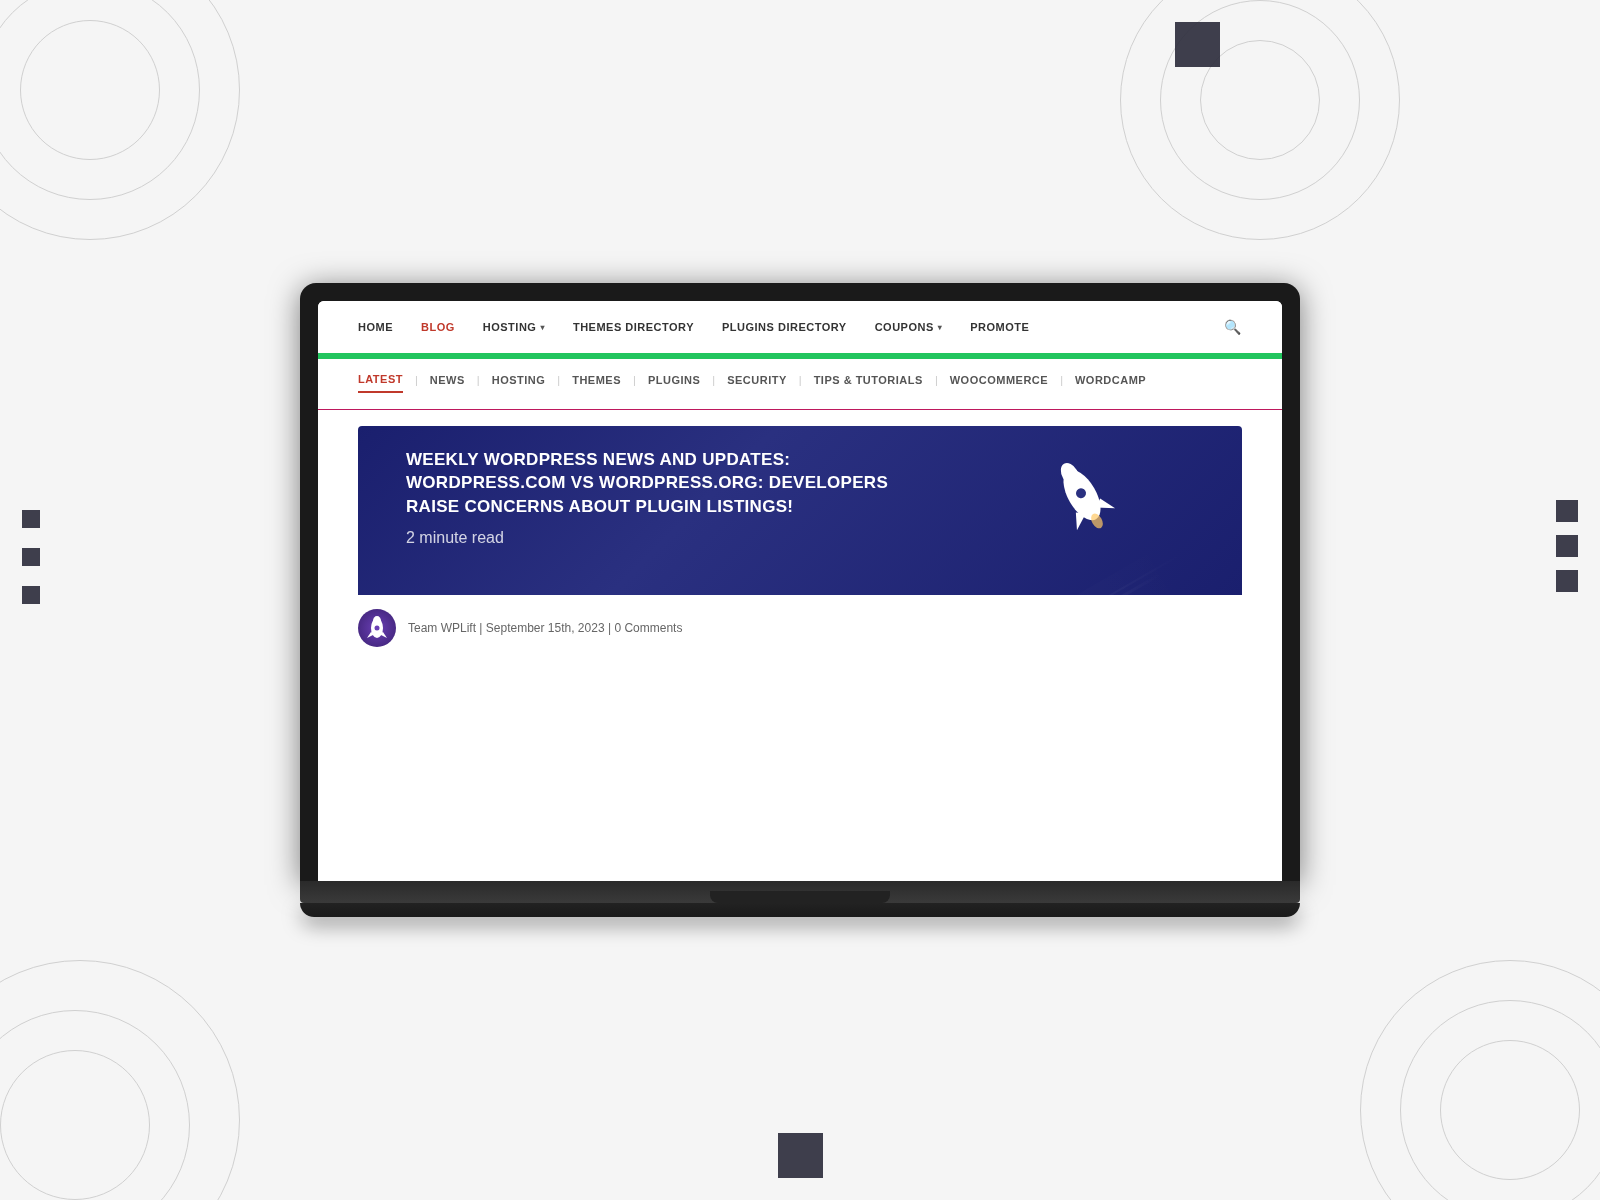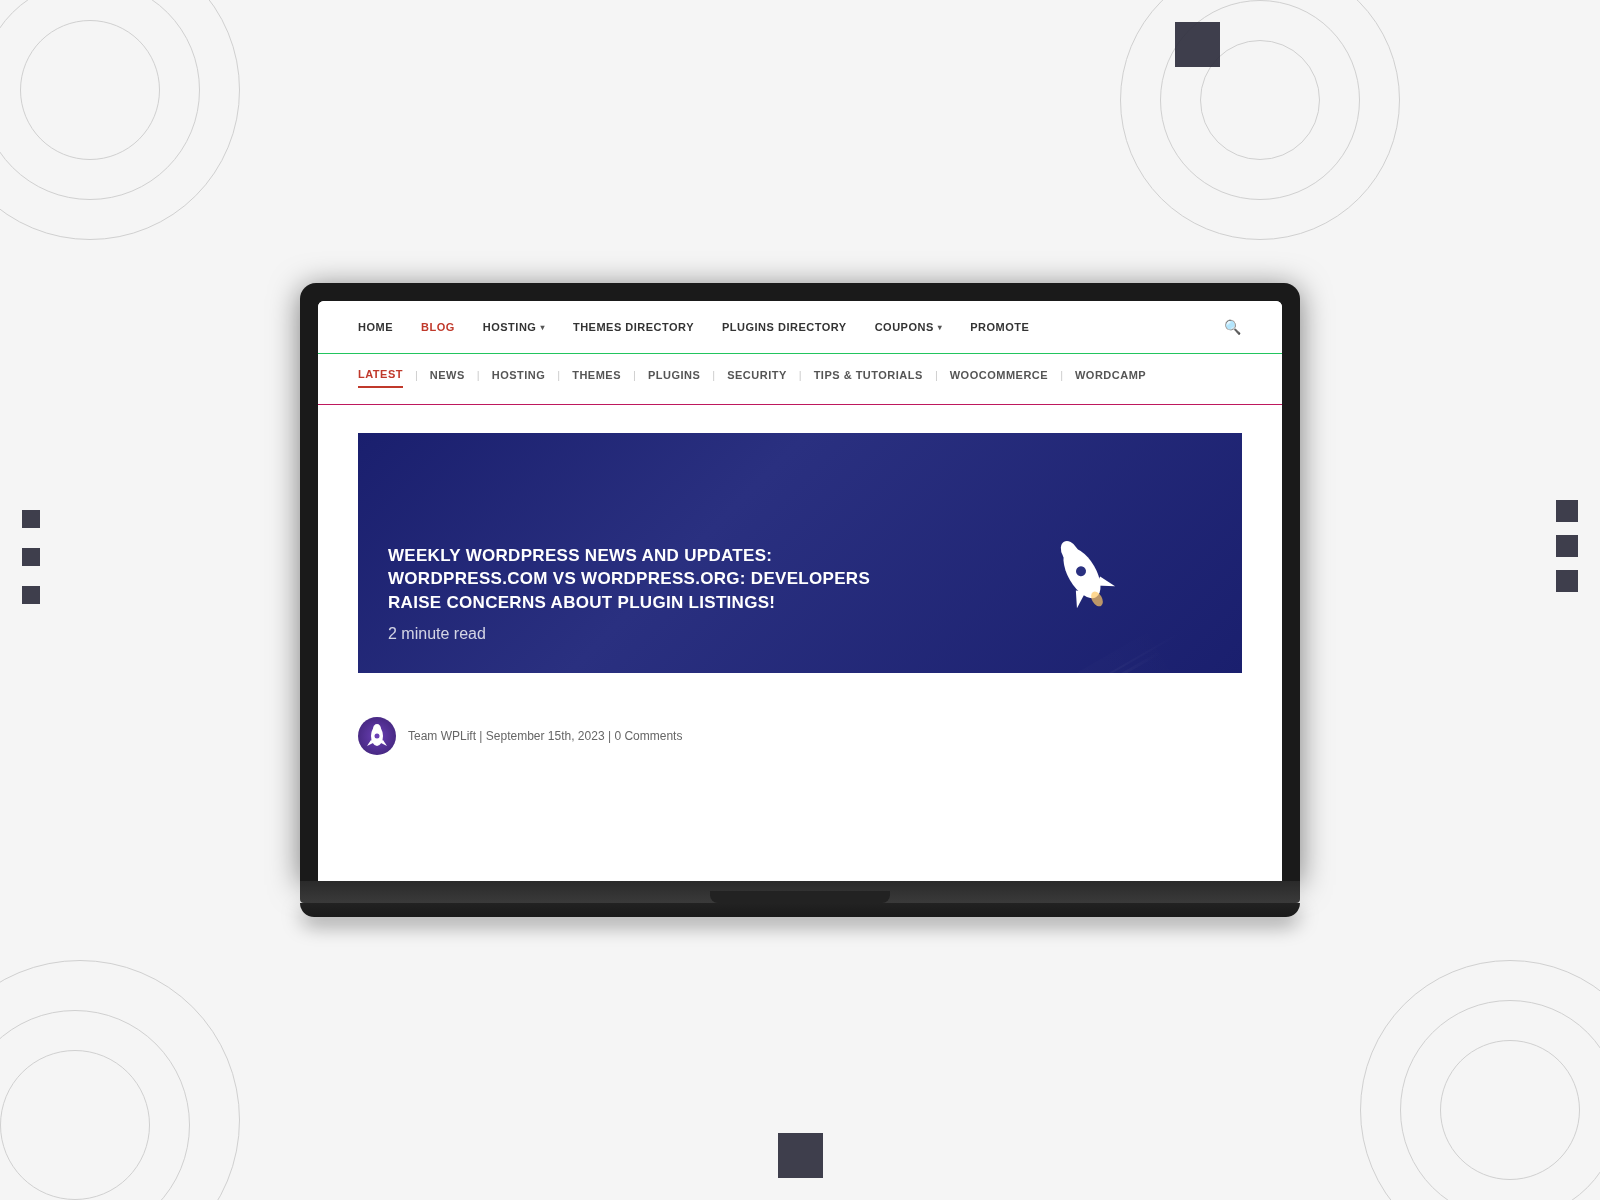--- a/index.html
+++ b/index.html
@@ -95,21 +95,21 @@
       height: 100%;
       background: #fff;
       overflow: hidden;
     }
 
     
     .nav {
       display: flex;
       align-items: center;
       padding: 18px 40px;
-      border-bottom: 1px solid #22c55e;
+      border-bottom: 6px solid #22c55e;
       gap: 28px;
     }
 
     .nav-item {
       font-size: 11px;
       font-weight: 600;
       letter-spacing: 0.5px;
       color: #333;
       cursor: pointer;
       text-transform: uppercase;
@@ -186,27 +186,26 @@
     
     .featured-post {
       margin: 16px 40px;
       border-radius: 4px;
       overflow: hidden;
       cursor: pointer;
     }
 
     .featured-image {
       background: linear-gradient(135deg, #1a1f6e 0%, #2a3080 40%, #1a1f6e 100%);
-      height: 240px;
+      height: 169px;
       position: relative;
       overflow: hidden;
       display: flex;
       align-items: flex-end;
-      padding: 30px;
-      margin-top: 12px;
+      padding: 48px;
     }
 
     
     .rocket-decoration {
       position: absolute;
       right: 0;
       bottom: 0;
       width: 100%;
       height: 100%;
       overflow: hidden;
@@ -271,23 +270,22 @@
     .featured-read-time {
       color: rgba(255,255,255,0.8);
       font-size: 16px;
       margin-top: 10px;
     }
 
     
     .post-meta {
       display: flex;
       align-items: center;
-      padding: 26px 0 0;
+      padding: 14px 0 0;
       gap: 12px;
-      margin-top: 18px;
     }
 
     .author-avatar {
       width: 38px;
       height: 38px;
       border-radius: 50%;
       background: radial-gradient(circle, #6a3fb5 0%, #3a2070 100%);
       display: flex;
       align-items: center;
       justify-content: center;

